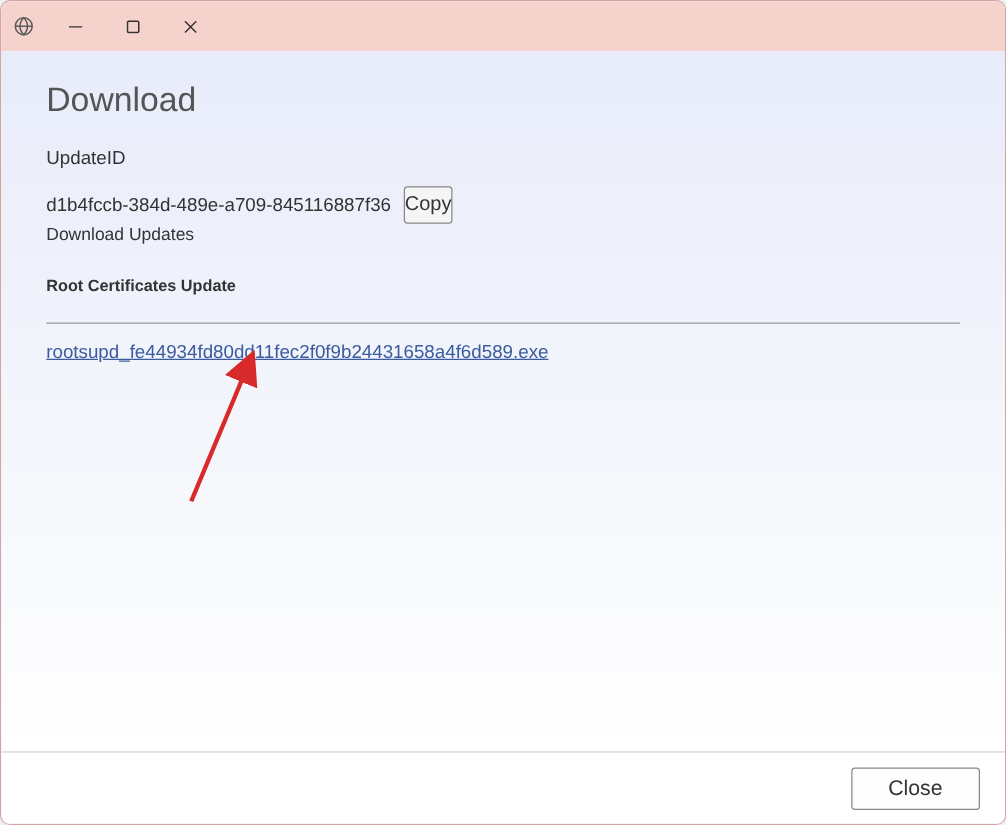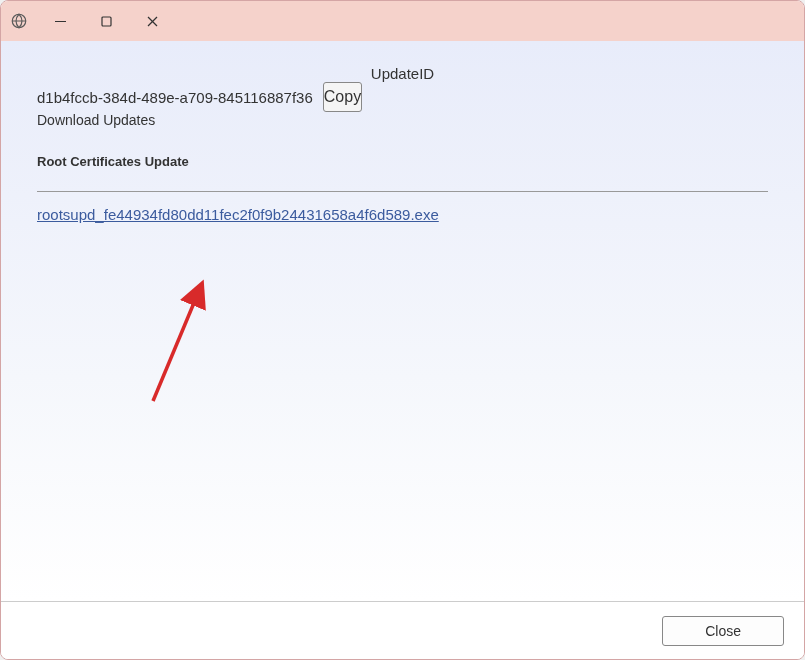--- a/index.html
+++ b/index.html
@@ -88,21 +88,21 @@
     }
     .heading {
       font-size: 27px;
       font-weight: 400;
       color: #555;
       margin-bottom: 22px;
     }
     .label {
       font-size: 15px;
       color: #333;
-      text-align: center;
+      margin-bottom: 14px;
     }
     .id-row {
       display: flex;
       align-items: center;
       margin-bottom: 0;
       gap: 10px;
     }
     .id-text {
       font-size: 15px;
       color: #333;
@@ -145,22 +145,22 @@
       height: 58px;
       background: #fff;
       border-top: 1px solid #ccc;
       display: flex;
       align-items: center;
       justify-content: flex-end;
       padding: 0 20px;
       flex-shrink: 0;
     }
     .close-btn {
-      padding: 6px 42px;
-      font-size: 14px;
+      padding: 6px 29px;
+      font-size: 17px;
       background: #fdfdfd;
       border: 1px solid #888;
       border-radius: 3px;
       cursor: pointer;
       color: #333;
     }
   </style>
 </head>
 <body>
 
@@ -188,20 +188,21 @@
         <svg viewBox="0 0 11 11">
             <line x1="1" y1="1" x2="10" y2="10" stroke="#333" stroke-width="1.2"></line>
             <line x1="10" y1="1" x2="1" y2="10" stroke="#333" stroke-width="1.2"></line>
           </svg>
       </div>
     </div>
   </div>
 
 
   <div class="content">
+    <h1 class="heading">Download</h1>
     <div class="label">UpdateID</div>
     <div class="id-row">
       <span class="id-text">d1b4fccb-384d-489e-a709-845116887f36</span>
       <button class="copy-btn">Copy</button>
     </div>
     <div class="download-updates">Download Updates</div>
     <div class="section-title">Root Certificates Update</div>
     <a class="download-link">rootsupd_fe44934fd80dd11fec2f0f9b24431658a4f6d589.exe</a>
 
     <svg class="arrow" width="80" height="140" viewBox="0 0 80 140">

